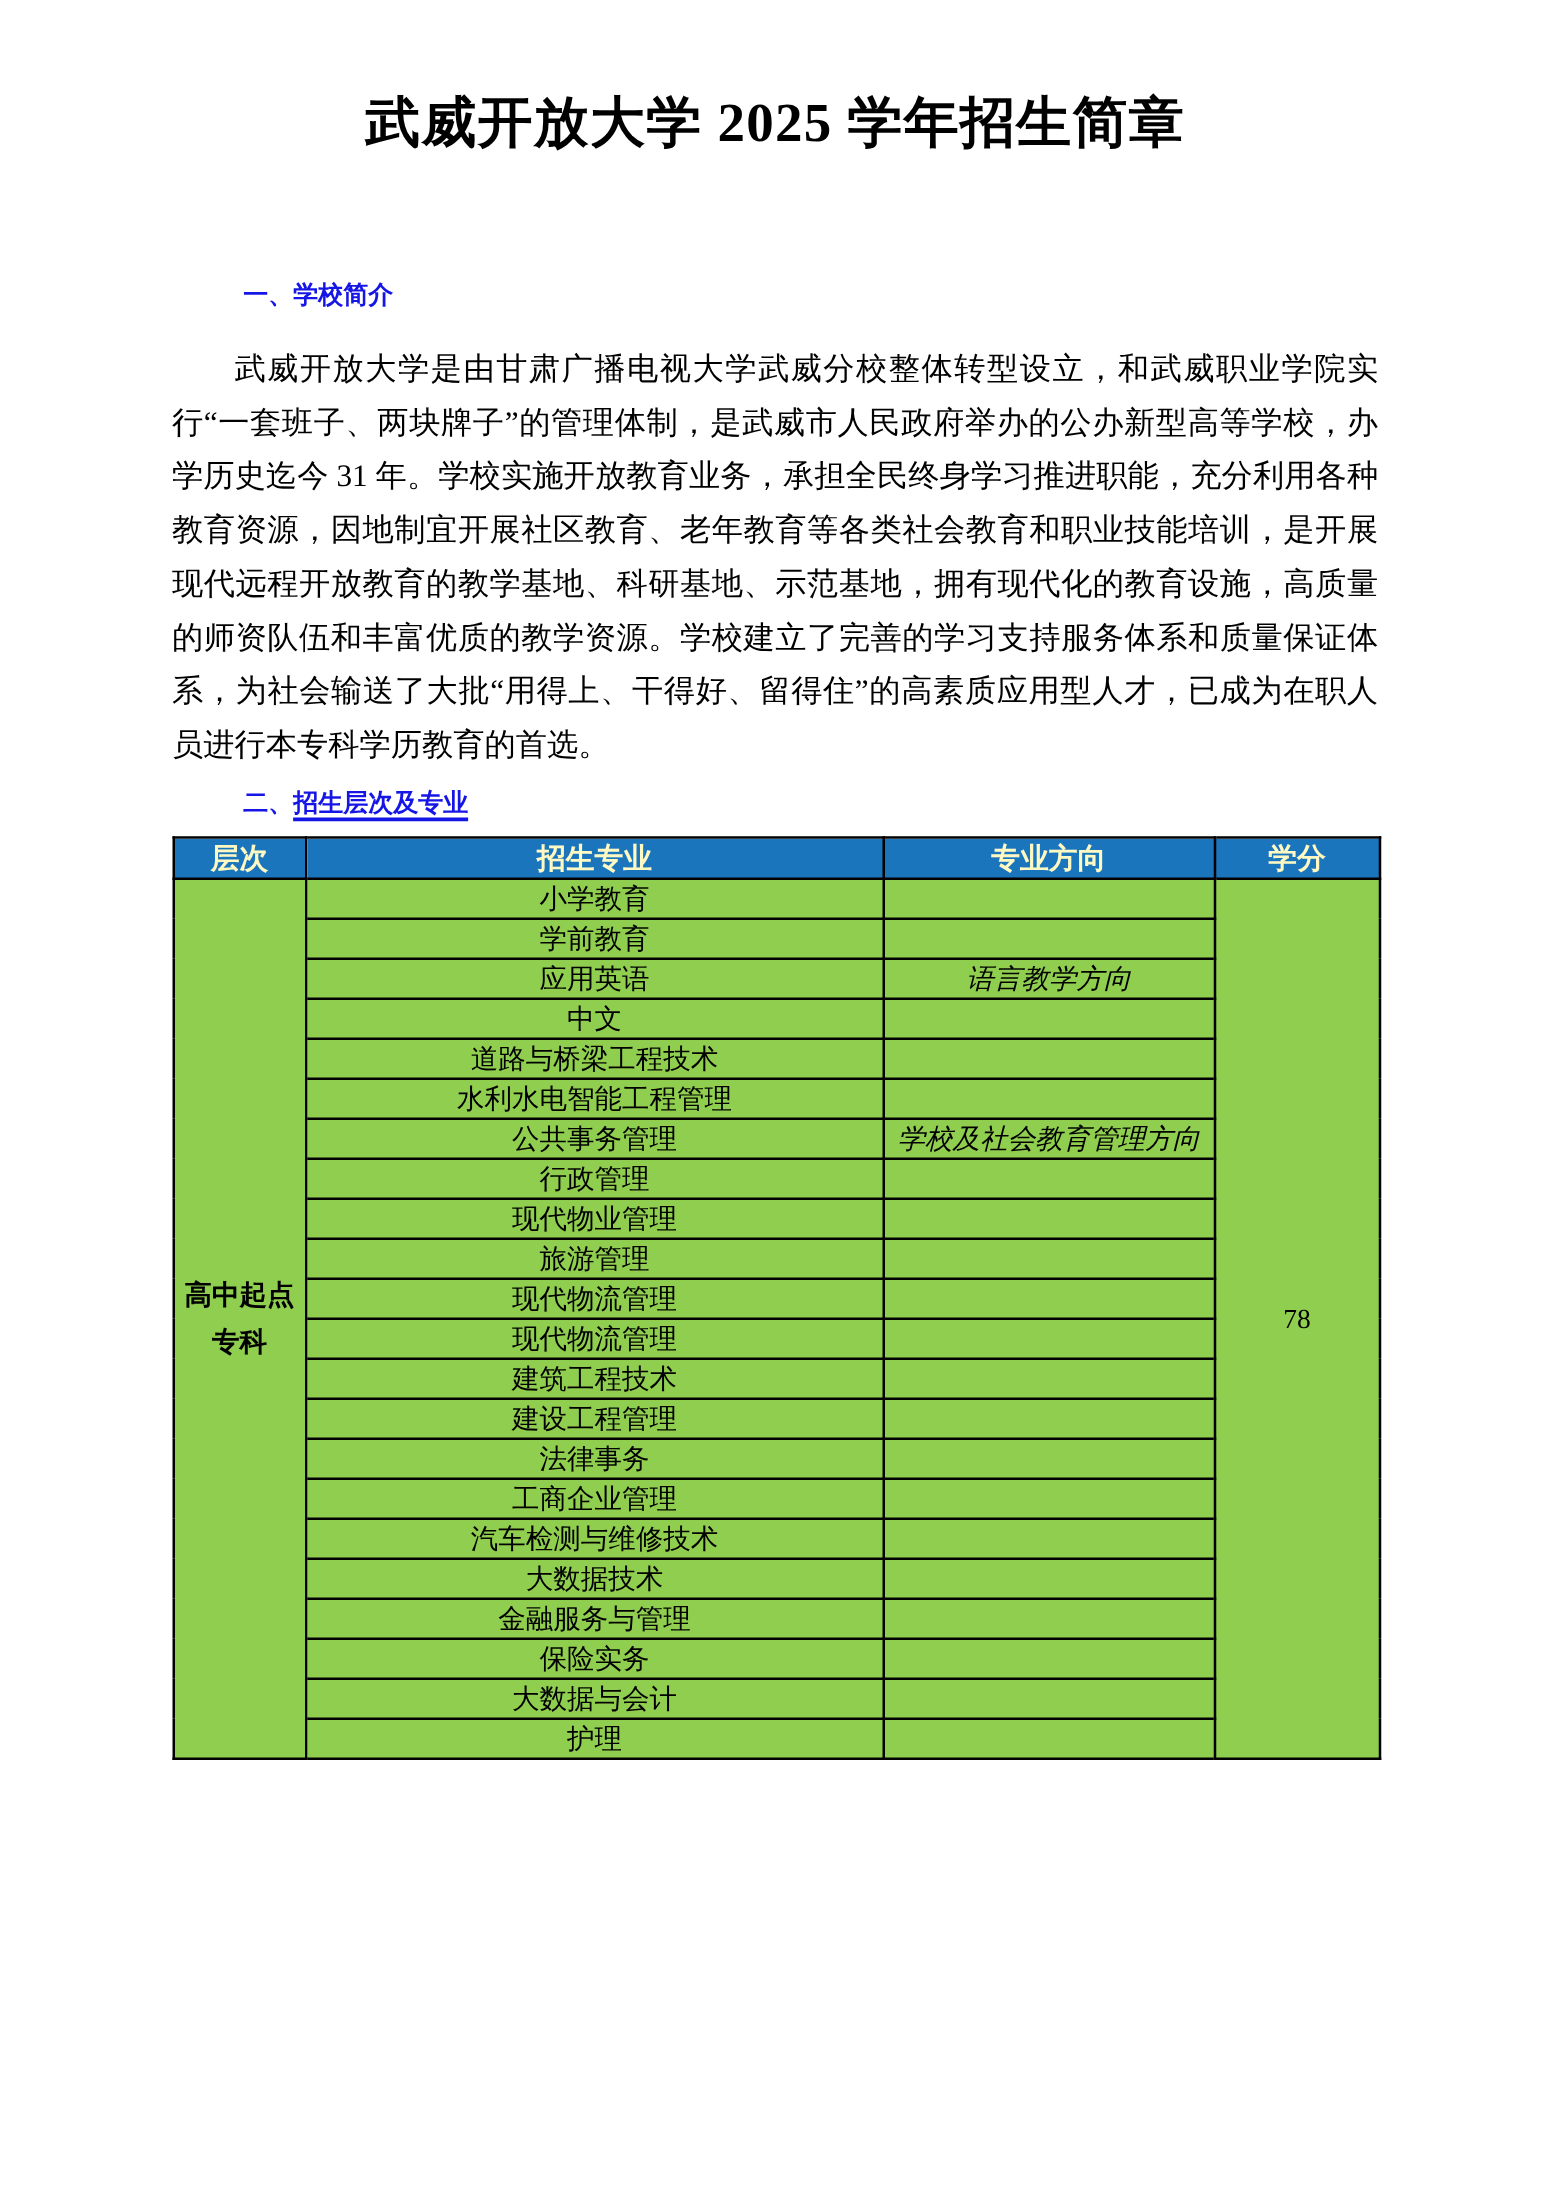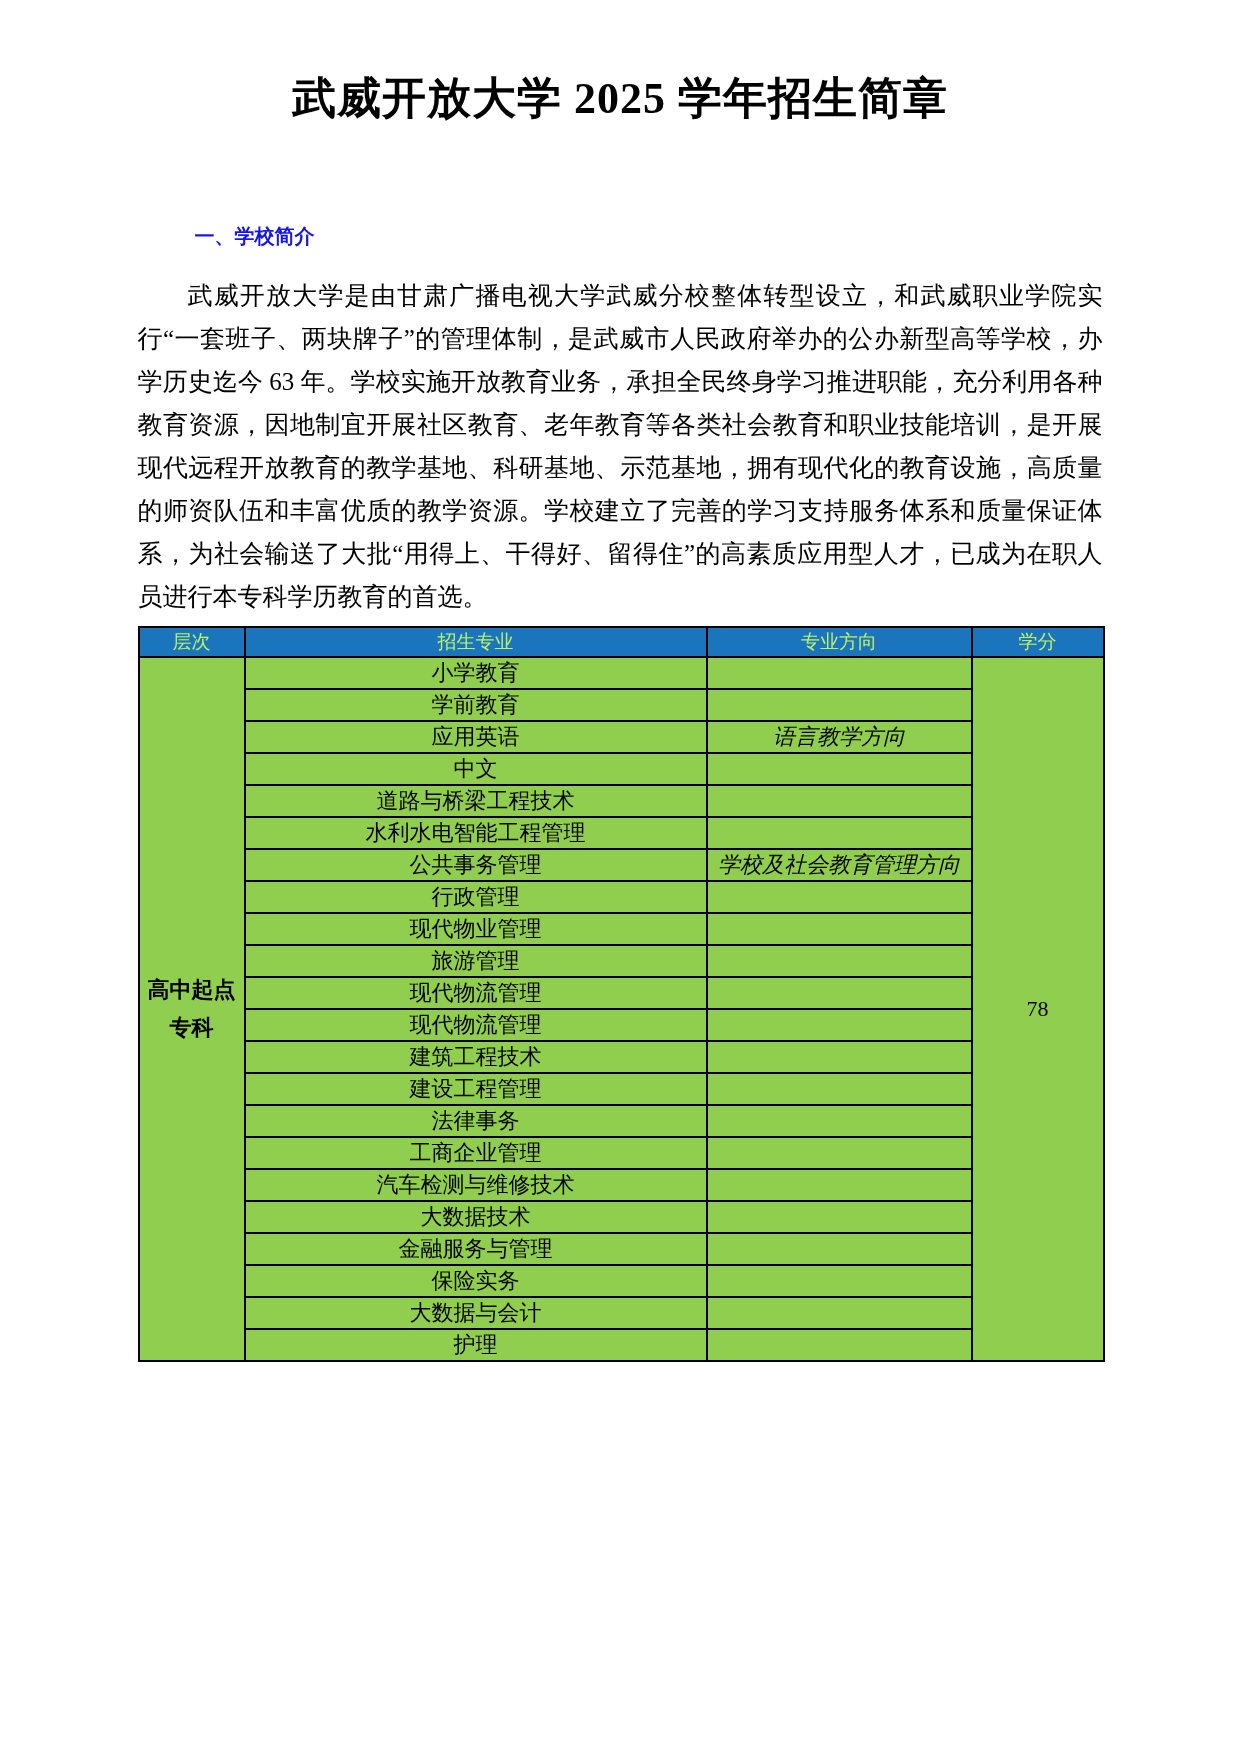--- a/index.html
+++ b/index.html
@@ -60,23 +60,23 @@
     border: 2px solid #000000;
     text-align: center;
     vertical-align: middle;
     padding: 0;
     overflow: hidden;
   }
   table.enroll thead th {
     height: 28px;
     background: #1a75bd;
     font-family: "Liberation Sans", sans-serif;
-    font-weight: normal;
-    font-size: 19px;
-    color: #bef264;
+    font-weight: bold;
+    font-size: 23px;
+    color: #fef9c3;
   }
   table.enroll tbody td {
     height: 30px;
     background: #8fce4f;
     font-size: 22px;
     font-family: "Liberation Serif", serif;
   }
   td.level-cell {
     font-family: "Liberation Sans", sans-serif;
     font-weight: bold;
@@ -91,22 +91,23 @@
 </style>
 </head>
 <body>
 
 <div class="content">
 
   <div class="doc-title">武威开放大学 2025 学年招生简章</div>
 
   <div class="sec-heading" id="heading-intro"><span>一、</span><span>学校简介</span></div>
 
-  <p class="body-text">武威开放大学是由甘肃广播电视大学武威分校整体转型设立，和武威职业学院实行“一套班子、两块牌子”的管理体制，是武威市人民政府举办的公办新型高等学校，办学历史迄今 63 年。学校实施开放教育业务，承担全民终身学习推进职能，充分利用各种教育资源，因地制宜开展社区教育、老年教育等各类社会教育和职业技能培训，是开展现代远程开放教育的教学基地、科研基地、示范基地，拥有现代化的教育设施，高质量的师资队伍和丰富优质的教学资源。学校建立了完善的学习支持服务体系和质量保证体系，为社会输送了大批“用得上、干得好、留得住”的高素质应用型人才，已成为在职人员进行本专科学历教育的首选。</p>
-
+  <p class="body-text">武威开放大学是由甘肃广播电视大学武威分校整体转型设立，和武威职业学院实行“一套班子、两块牌子”的管理体制，是武威市人民政府举办的公办新型高等学校，办学历史迄今 31 年。学校实施开放教育业务，承担全民终身学习推进职能，充分利用各种教育资源，因地制宜开展社区教育、老年教育等各类社会教育和职业技能培训，是开展现代远程开放教育的教学基地、科研基地、示范基地，拥有现代化的教育设施，高质量的师资队伍和丰富优质的教学资源。学校建立了完善的学习支持服务体系和质量保证体系，为社会输送了大批“用得上、干得好、留得住”的高素质应用型人才，已成为在职人员进行本专科学历教育的首选。</p>
+
+  <div class="sec-heading" id="heading-enroll"><span>二、</span><span class="underlined">招生层次及专业</span></div>
 
   <table class="enroll">
     <colgroup>
       <col style="width:106px">
       <col style="width:462px">
       <col style="width:265px">
       <col style="width:132px">
     </colgroup>
     <thead>
       <tr>

